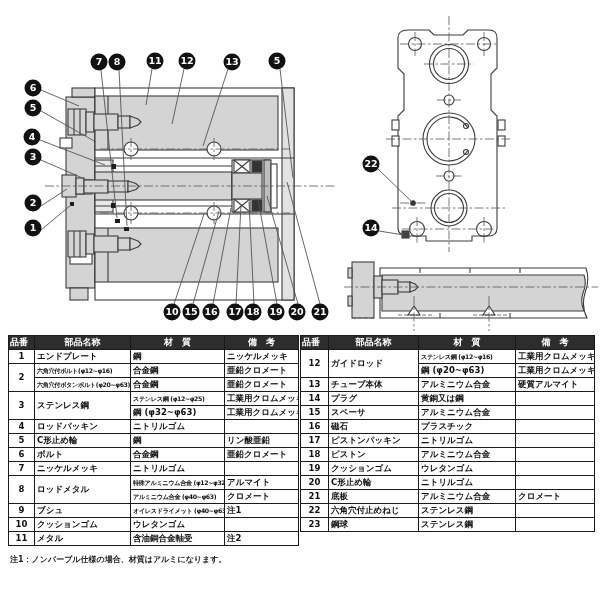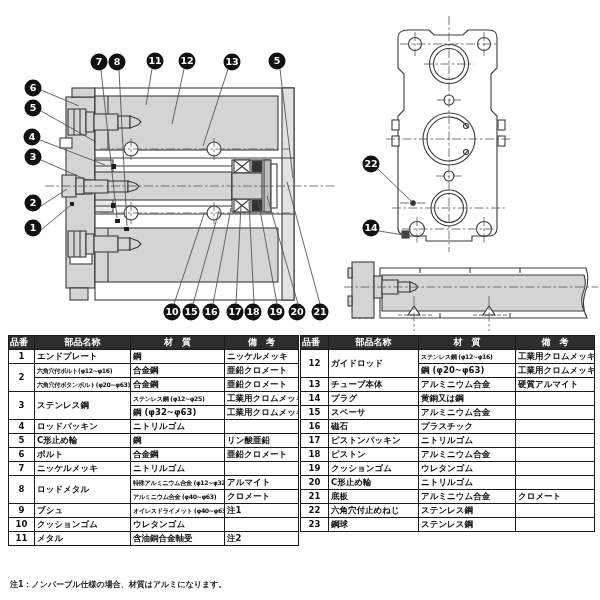--- a/index.html
+++ b/index.html
@@ -9,21 +9,21 @@
   
   table.parts{position:absolute;border-collapse:collapse;table-layout:fixed;background:#fff;}
   table.parts td, table.parts th{border:1px solid #1a1a1a;height:13px;line-height:13px;
       font-size:8.5px;font-weight:bold;color:#111;padding:0 2px;white-space:nowrap;overflow:hidden;}
   table.parts th{background:#2d2d2d;color:#fff;font-size:9px;text-align:center;padding:0 8px;}
   table.parts th.c-no{text-align:left;padding:0 1px;}
   table.parts td.c-no{text-align:center;padding:0;}
   table.parts td.small{font-size:6.2px;letter-spacing:-0.4px;}
   #table-left{left:8px;top:335px;width:290px;}
   #table-right{left:300px;top:335px;width:294px;}
-  .notes{position:absolute;left:10px;top:580px;font-size:8px;font-weight:bold;color:#222;line-height:10px;}
+  .notes{position:absolute;left:10px;top:555px;font-size:8px;font-weight:bold;color:#222;line-height:10px;}
 </style>
 </head>
 <body>
 
 <div class="canvas">
 
   <svg width="600" height="334" viewBox="0 0 600 334" style="position:absolute;top:0;left:0">
 
     <g stroke="#3c3c3c" stroke-width="1.1" fill="none">
 

